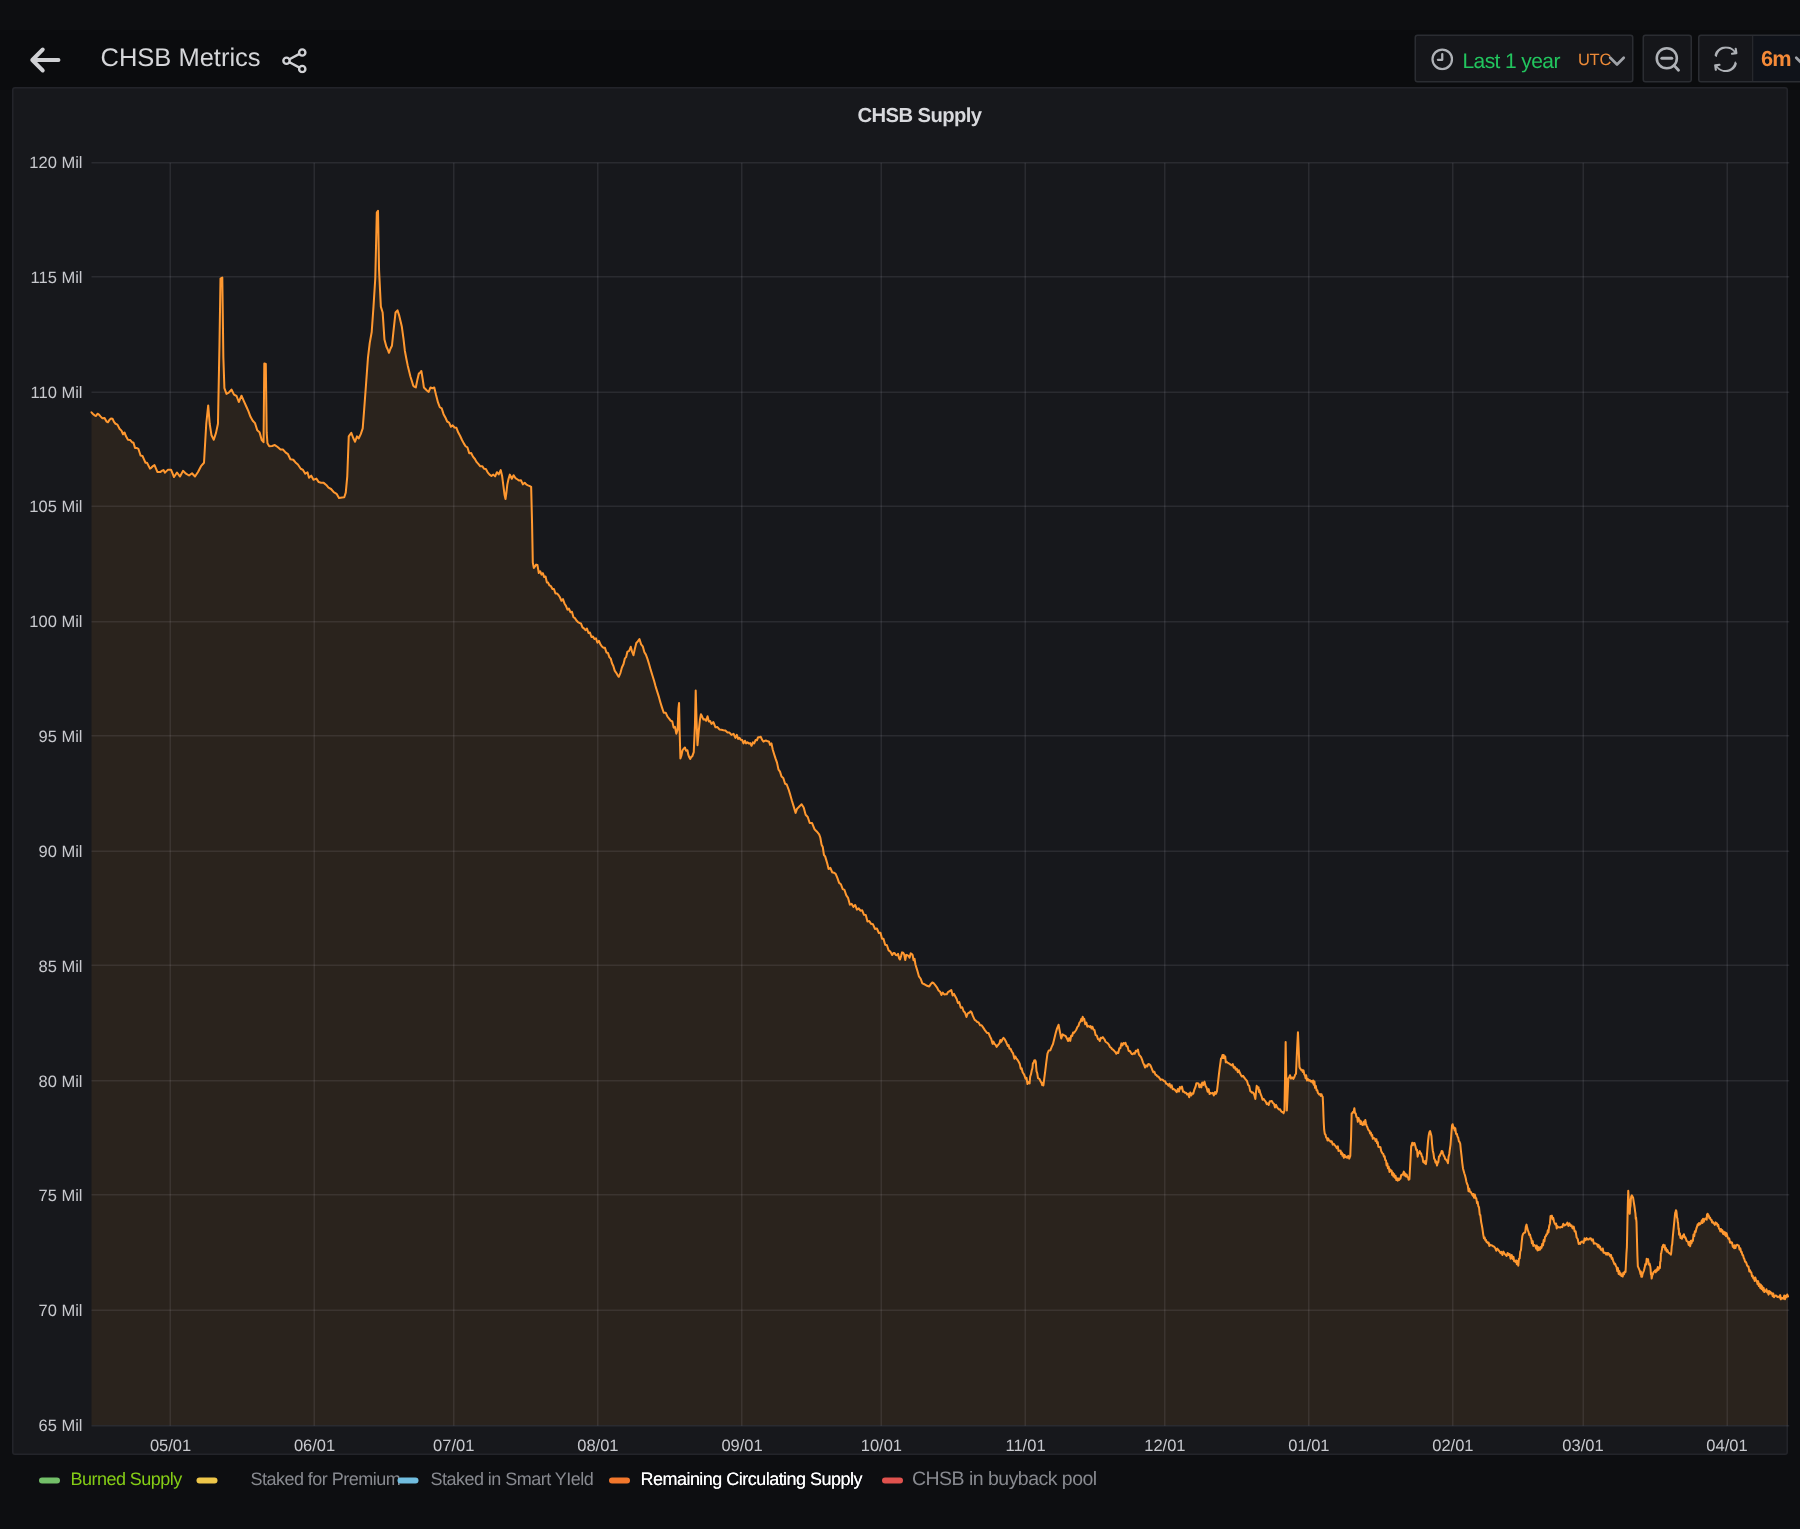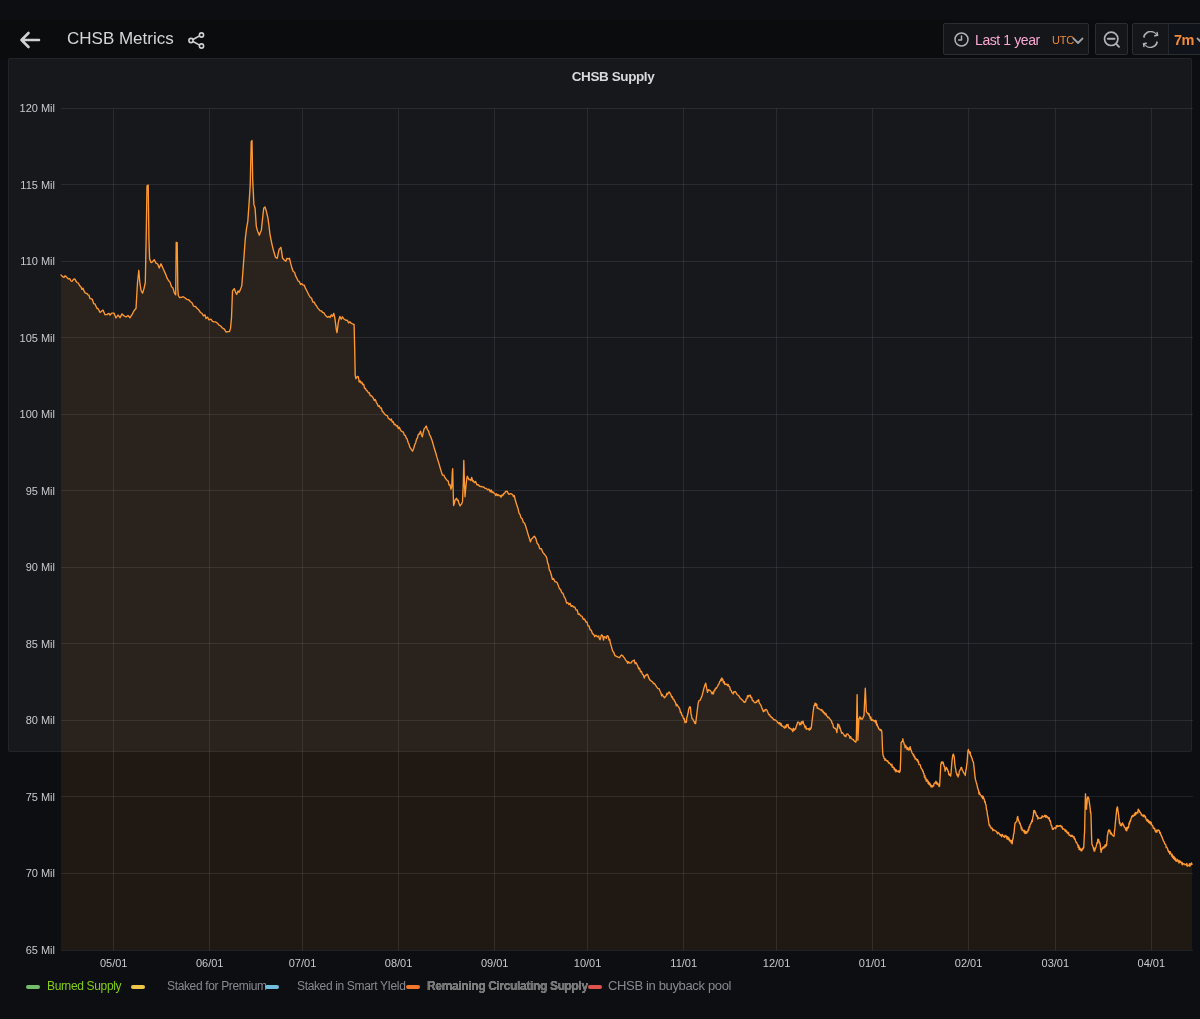--- a/index.html
+++ b/index.html
@@ -1,21 +1,21 @@
 <!DOCTYPE html>
 <html><head>
 <meta charset="utf-8">
 <style>
 * { margin:0; padding:0; box-sizing:border-box; }
 html,body { width:1200px; height:1019px; background:#0d0e11; font-family:"Liberation Sans", sans-serif; overflow:hidden; }
 .topbar { position:absolute; left:0; top:0; width:1200px; height:40px; background:#0b0c0e;margin-top:20px; }
-.panel { position:absolute; left:8px; top:58px; width:1184px; height:694px; background:#17181c; border:1px solid rgba(204,204,220,0.07); border-radius:2px; }
+.panel { position:absolute; left:8px; top:58px; width:1184px; height:912px; background:#17181c; border:1px solid rgba(204,204,220,0.07); border-radius:2px; }
 .ptitle { position:absolute; left:0; top:0; width:1184px; text-align:center; font-size:13.5px; font-weight:700; color:#d8d9dd; line-height:35px; letter-spacing:-0.4px; transform:translateX(12px); }
 .btn { position:absolute; top:3px; height:32px; background:#15161a; border:1px solid #2b2d32; border-radius:2px; }
-.btxt { color:#f9a8d4; font-size:14px; line-height:30px; }
+.btxt { color:#22c55e; font-size:14px; line-height:30px; }
 </style>
 </head>
 <body>
 <div class="topbar">
   <svg width="22" height="18" viewBox="0 0 22 18" style="position:absolute;left:19px;top:11px">
       <path d="M2.5 9 H20 M2.5 9 L9.5 2 M2.5 9 L9.5 16" stroke="#d0d1d4" stroke-width="2.6" fill="none" stroke-linecap="round" stroke-linejoin="round"></path>
     </svg>
   <div style="position:absolute;left:67px;top:9px;font-size:17px;color:#d5d6d9;">CHSB Metrics</div>
   <svg width="17" height="17" viewBox="0 0 17 17" style="position:absolute;left:188px;top:12px">
       <g stroke="#d0d1d4" stroke-width="1.6" fill="none">
@@ -43,21 +43,21 @@
         <path d="M7.9 10.8 H14.5" stroke="#aeb1b6" stroke-width="2" stroke-linecap="round"></path>
         <path d="M16 15.6 L19 18.8" stroke="#aeb1b6" stroke-width="1.9" stroke-linecap="round"></path>
       </svg>
   </div>
   <div class="btn" style="left:1132px;width:77px;">
     <div style="position:absolute;left:35px;top:0;width:1px;height:30px;background:#26282d"></div>
     <div style="position:absolute;left:36px;top:0;width:41px;height:30px;background:#10131a"></div>
     <svg width="17" height="17" viewBox="0 0 24 24" style="position:absolute;left:9px;top:7px">
         <path fill="#aeb1b6" d="M21.5 14.1a1 1 0 0 0-1.2.8 8.7 8.7 0 0 1-.8 2.3 9 9 0 0 1-15.3 1.3l2-.3a1 1 0 1 0-.3-2l-4 .6a1 1 0 0 0-.8 1.2l.6 4a1 1 0 0 0 1 .8h.2a1 1 0 0 0 .8-1.1l-.3-1.8A11 11 0 0 0 21.4 19a10.7 10.7 0 0 0 1-2.8 1 1 0 0 0-.9-1.1ZM2.5 9.9a1 1 0 0 0 1.2-.8 8.7 8.7 0 0 1 .8-2.3 9 9 0 0 1 15.3-1.3l-2 .3a1 1 0 0 0 .3 2h.1l4-.6a1 1 0 0 0 .8-1.2l-.6-4a1 1 0 0 0-2 .3l.3 1.8A11 11 0 0 0 2.6 5a10.7 10.7 0 0 0-1 2.8 1 1 0 0 0 .9 1.2Z"></path>
       </svg>
-    <span style="position:absolute;left:41px;top:1px;color:#f58a38;font-size:14.5px;font-weight:700;line-height:30px;letter-spacing:-0.5px;">7m</span>
+    <span style="position:absolute;left:41px;top:1px;color:#f58a38;font-size:14.5px;font-weight:700;line-height:30px;letter-spacing:-0.5px;">6m</span>
     <svg width="12" height="8" viewBox="0 0 12 8" style="position:absolute;left:63px;top:13px">
         <path d="M1.5 1.5 L6 6 L10.5 1.5" stroke="#9fa2a8" stroke-width="1.8" fill="none" stroke-linecap="round" stroke-linejoin="round"></path>
       </svg>
   </div>
 </div>
 
 <div class="panel">
 <div class="ptitle">CHSB Supply</div>
 <svg width="1184" height="953" viewBox="0 0 1184 953" style="position:absolute;left:0;top:0">
 <g transform="translate(-8,-58)">
@@ -115,18 +115,18 @@
           <text x="1054.3" y="966" text-anchor="middle">03/01</text>
           <text x="1150.3" y="966" text-anchor="middle">04/01</text>
 </g>
 </g>
 </svg>
 <div style="position:absolute;left:17px;top:926px;width:14px;height:4px;border-radius:2px;background:#73bf69"></div>
 <div style="position:absolute;left:38px;top:920px;font-size:12px;line-height:14px;letter-spacing:-0.35px;color:#84cc16">Burned Supply</div>
 <div style="position:absolute;left:122px;top:926px;width:14px;height:4px;border-radius:2px;background:#eec64a"></div>
 <div style="position:absolute;left:158px;top:920px;font-size:12px;line-height:14px;letter-spacing:-0.35px;color:#87898f">Staked for Premium</div>
 <div style="position:absolute;left:256px;top:926px;width:14px;height:4px;border-radius:2px;background:#71bde0"></div>
-<div style="position:absolute;left:288px;top:920px;font-size:12px;line-height:14px;letter-spacing:-0.35px;color:#87898f">Staked in Smart YIeld</div>
+<div style="position:absolute;left:278px;top:920px;font-size:12px;line-height:14px;letter-spacing:-0.35px;color:#87898f">Staked in Smart YIeld</div>
 <div style="position:absolute;left:397px;top:926px;width:14px;height:4px;border-radius:2px;background:#f2772c"></div>
-<div style="position:absolute;left:418px;top:920px;font-size:12px;line-height:14px;letter-spacing:-0.35px;color:#737373;font-weight:700;text-shadow:0 0 0.4px #dbdce0">Remaining Circulating Supply</div>
+<div style="position:absolute;left:418px;top:920px;font-size:12px;line-height:14px;letter-spacing:-0.35px;color:#ffffff;font-weight:400;text-shadow:0 0 0.4px #dbdce0">Remaining Circulating Supply</div>
 <div style="position:absolute;left:579px;top:926px;width:14px;height:4px;border-radius:2px;background:#e0524e"></div>
 <div style="position:absolute;left:599px;top:920px;font-size:13px;line-height:14px;letter-spacing:-0.35px;color:#87898f">CHSB in buyback pool</div>
 </div>
 
 </body></html>

